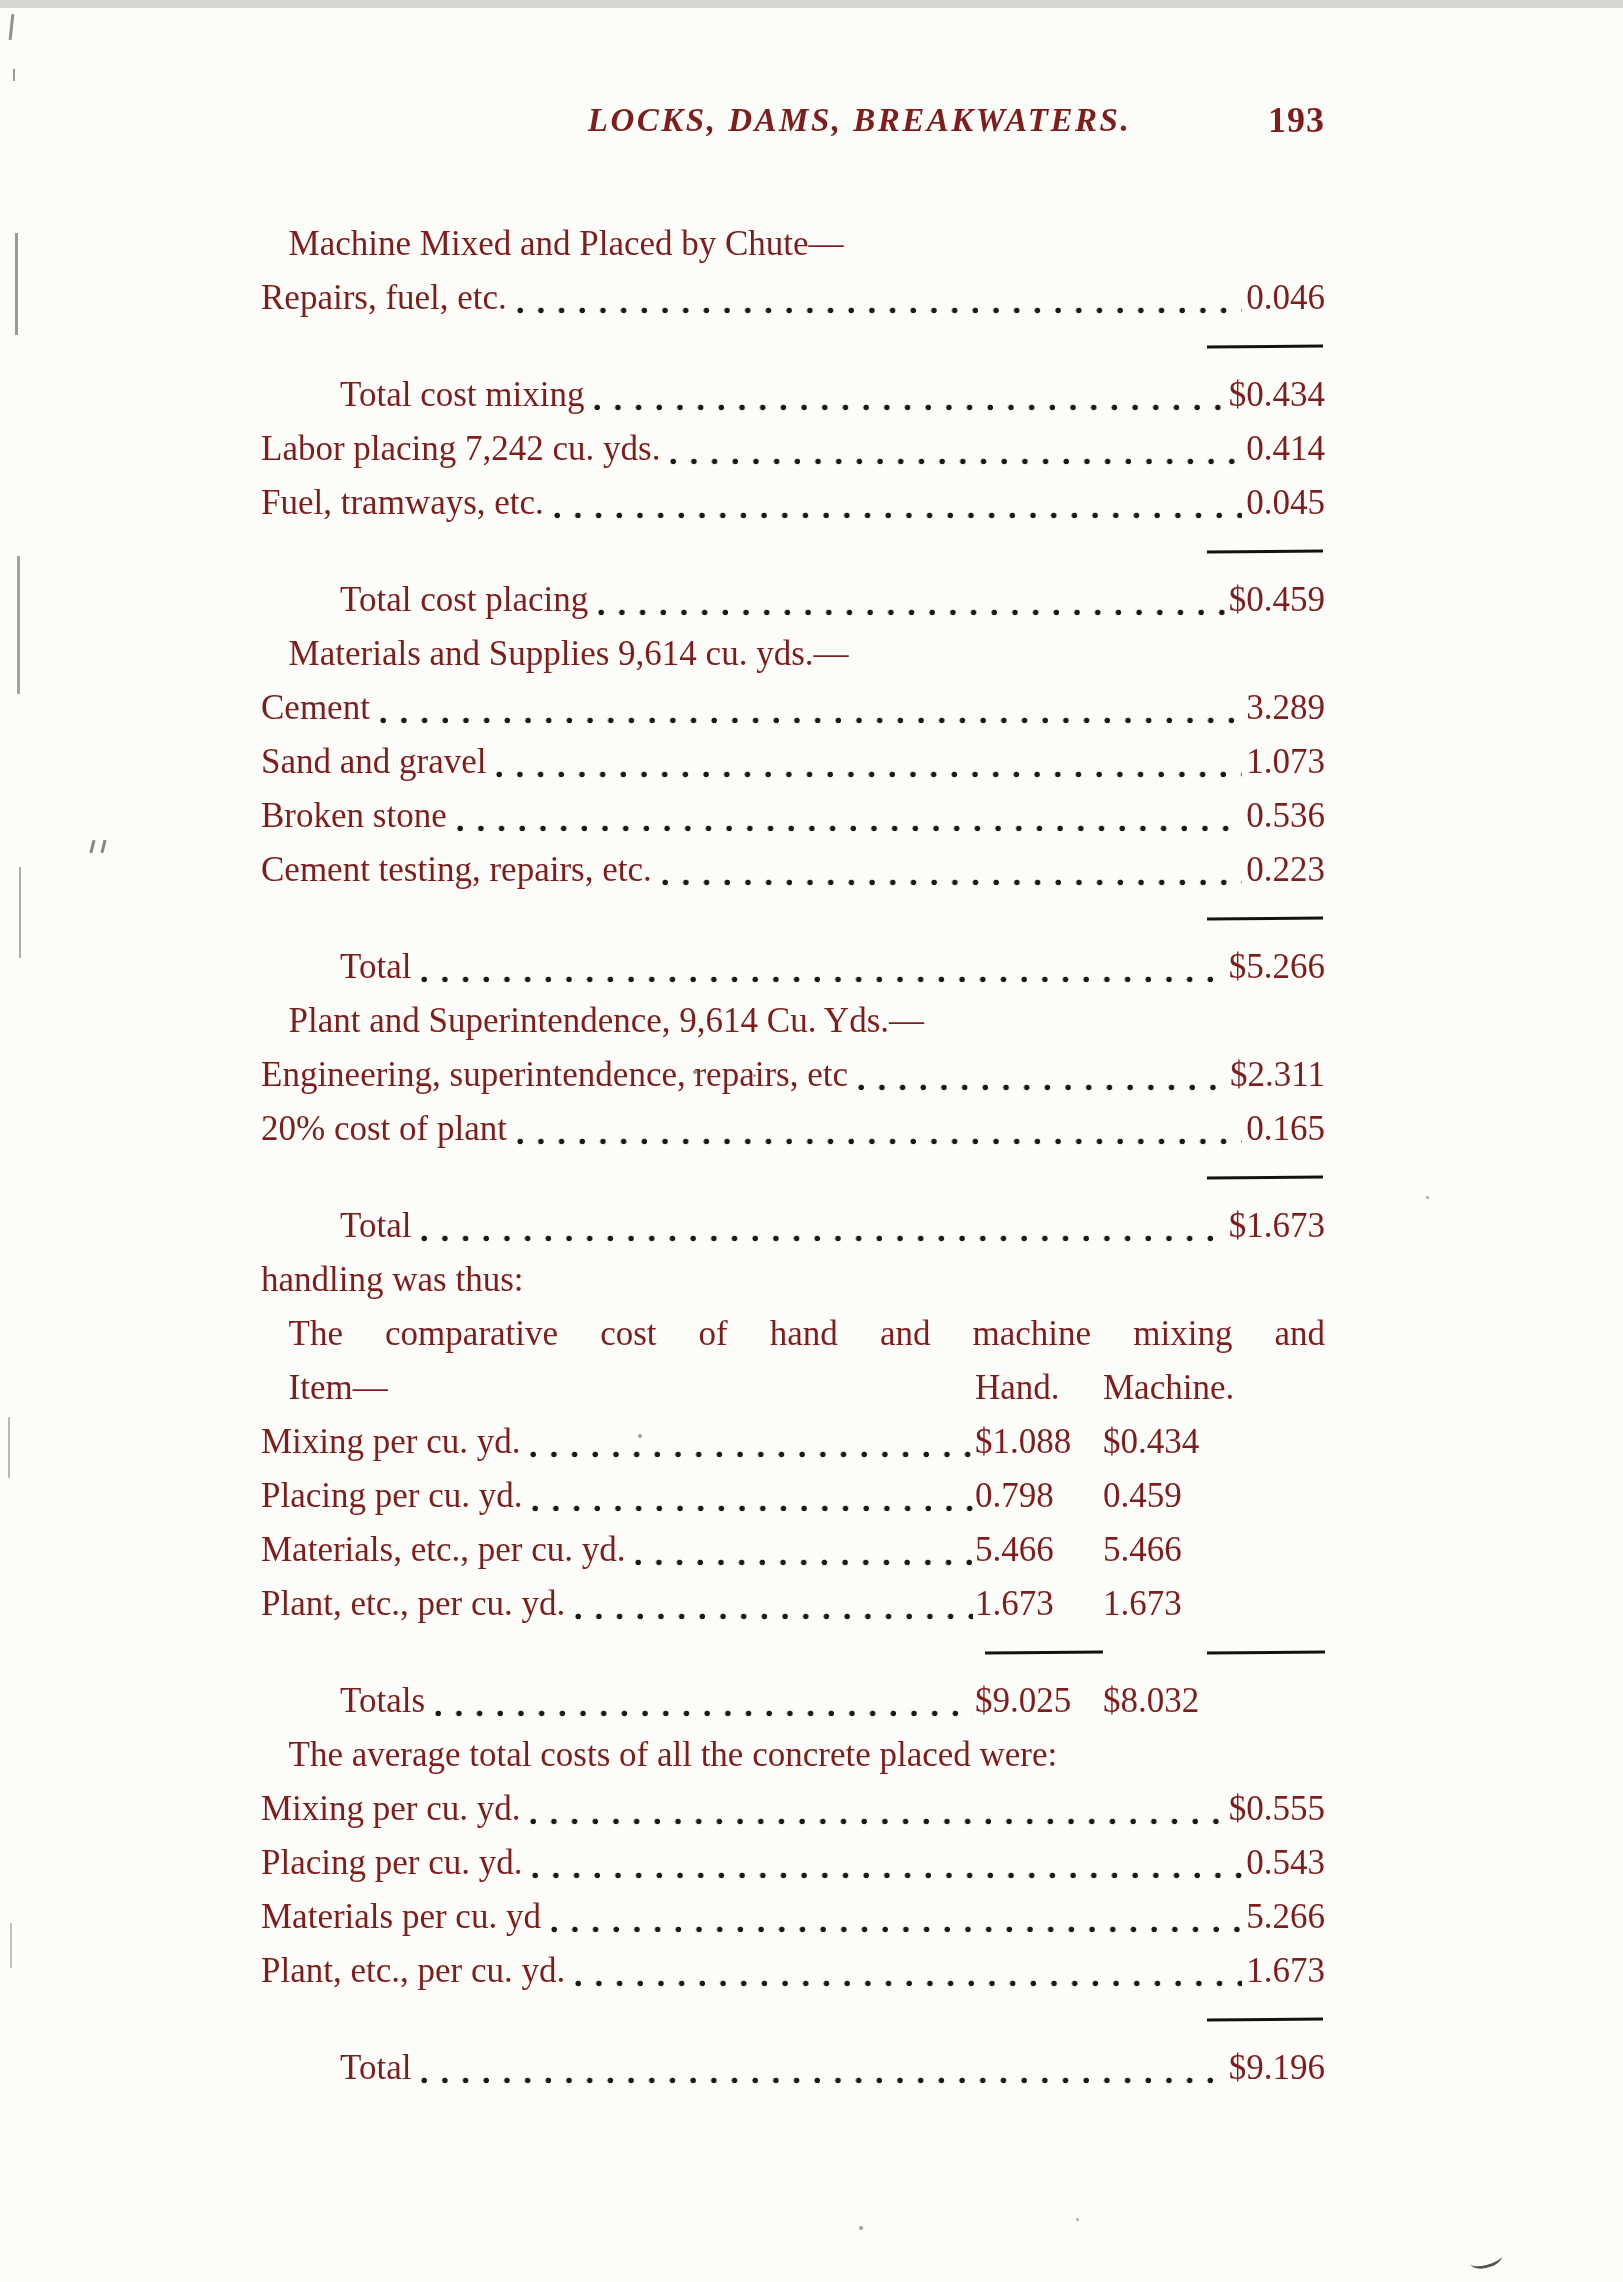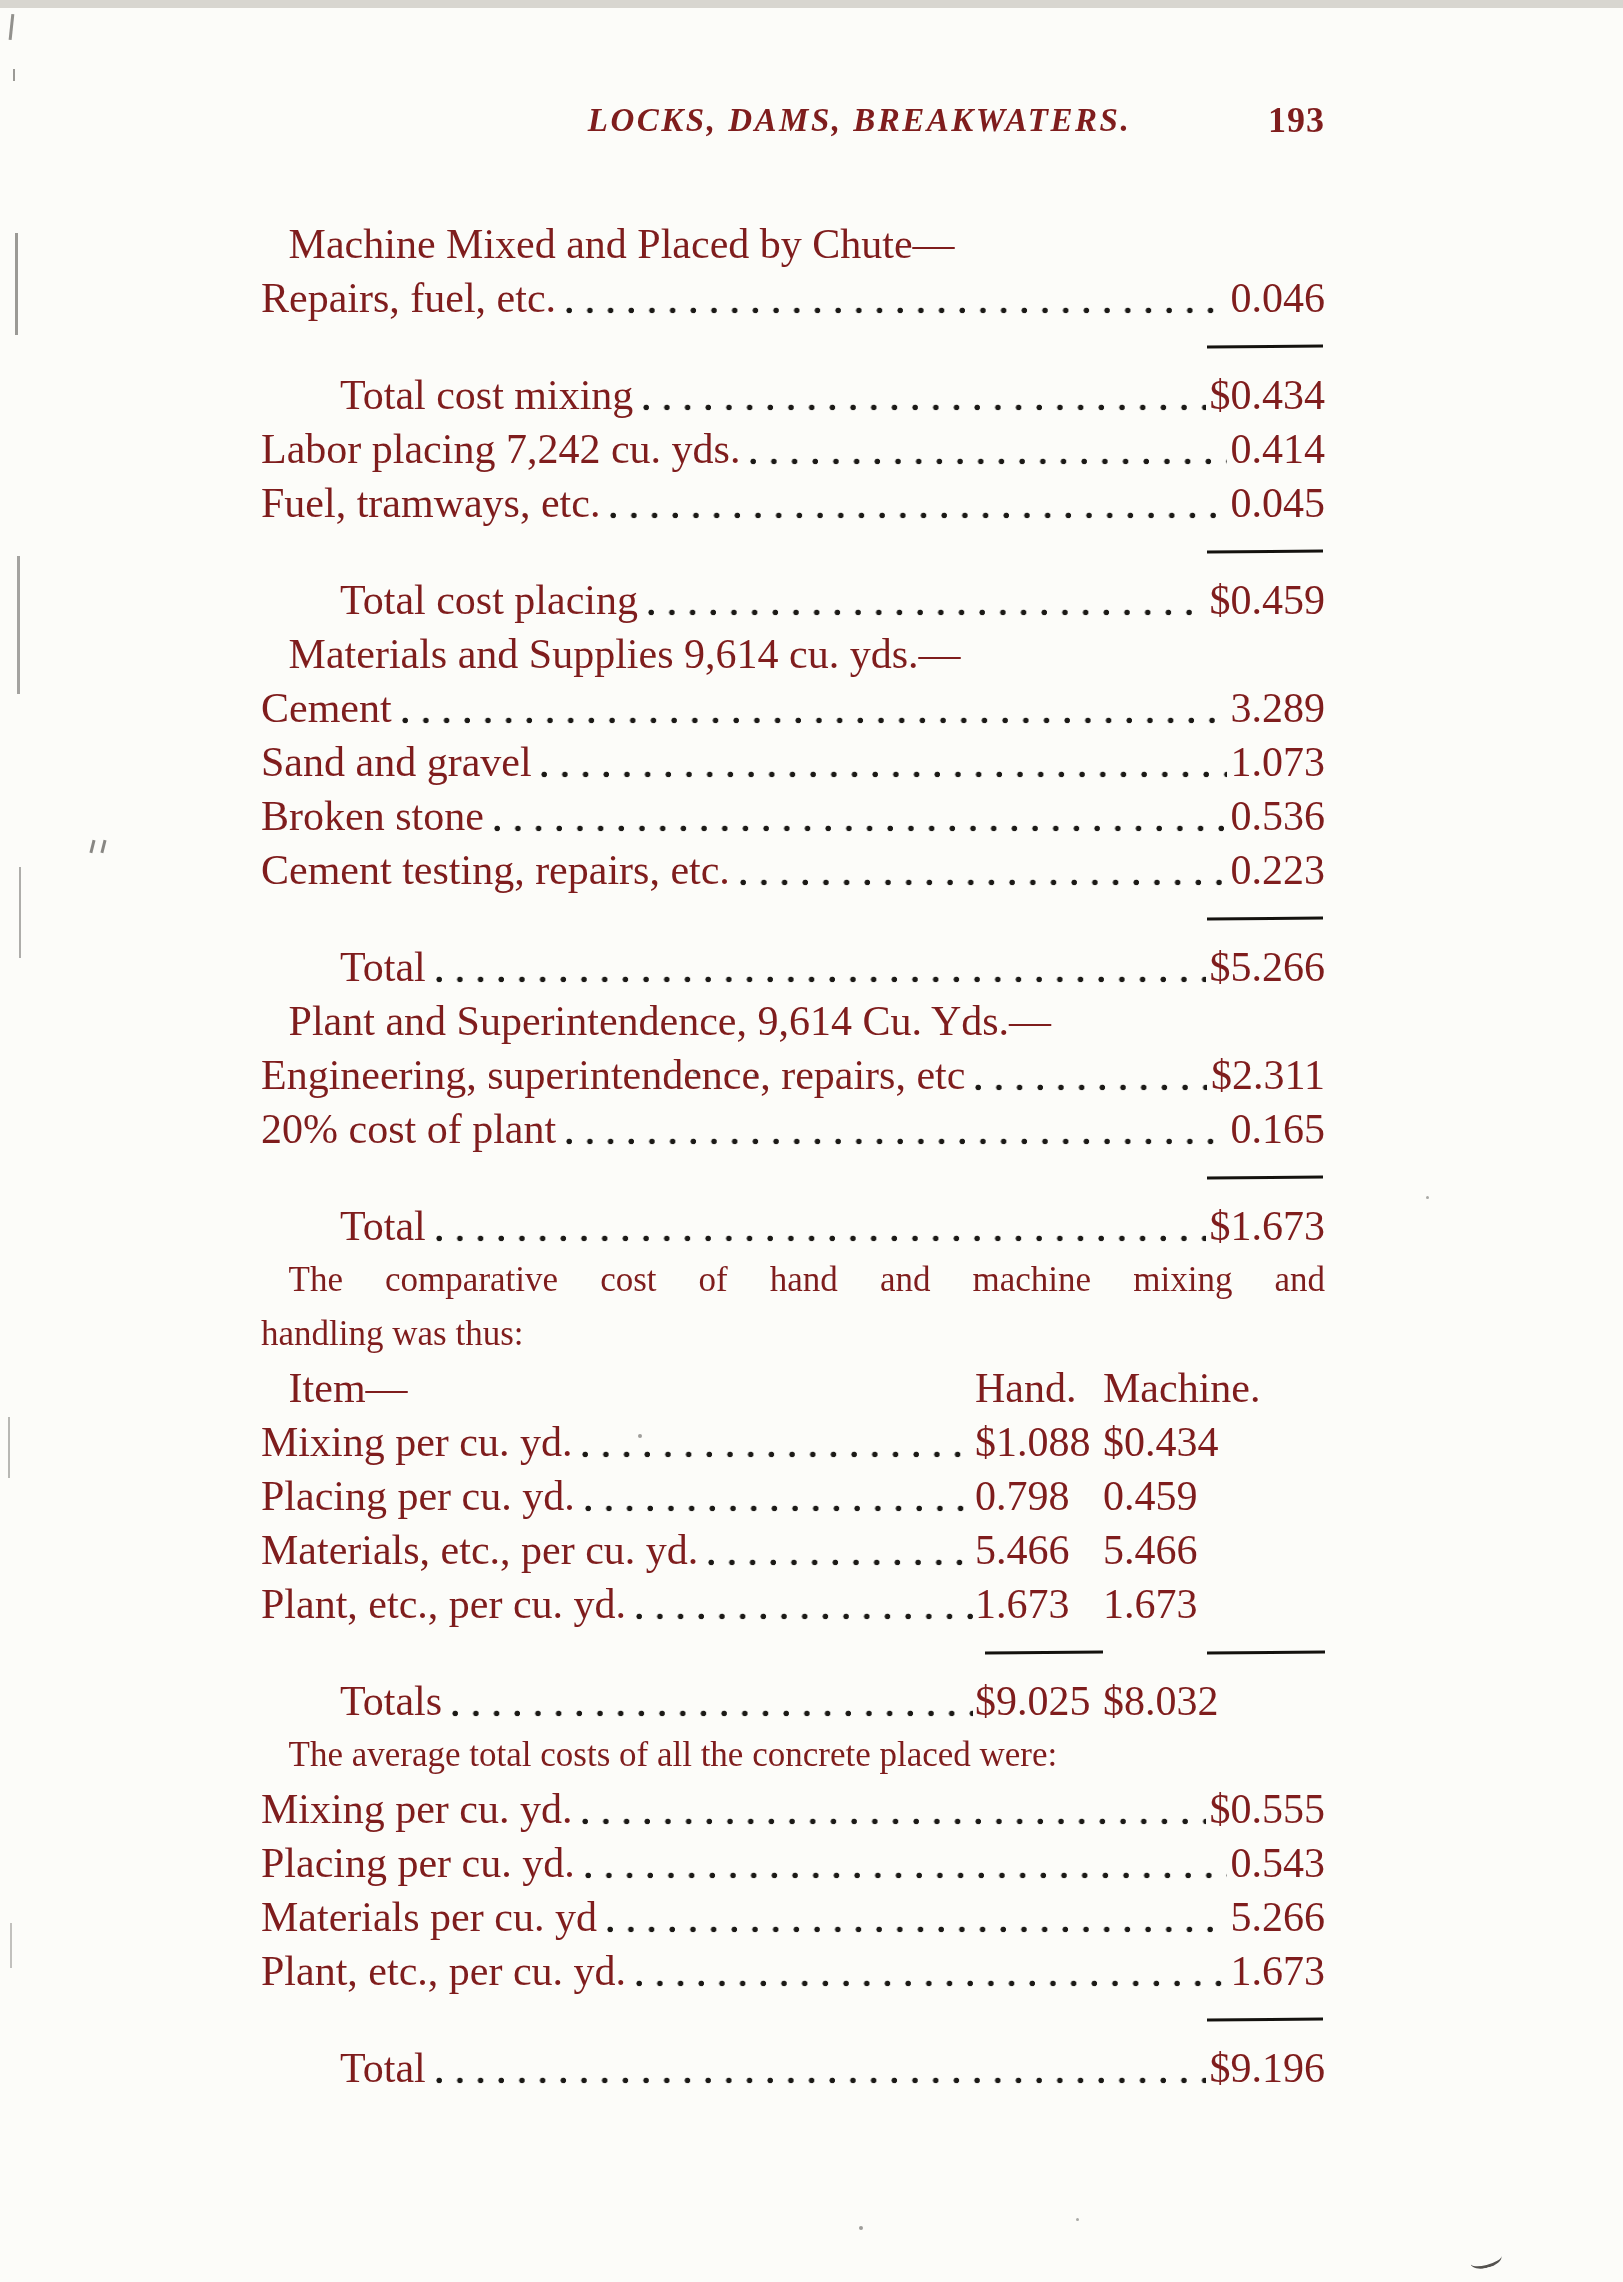--- a/index.html
+++ b/index.html
@@ -29,21 +29,21 @@
   }
   .page-number {
     position:absolute; right:0; top:0;
     font-size:36px; font-weight:700; line-height:51px;
     letter-spacing:1px;
   }
   .content { margin:71px 298px 0 261px; width:1064px; }
   .line {
     display:flex; align-items:baseline;
     height:54px; line-height:54px;
-    font-size:42px; white-space:nowrap;
+    font-size:35px; white-space:nowrap;
   }
   .heading { padding-left:27.6px; }
   .total-row .lbl { padding-left:79px; }
   .lbl { flex:0 0 auto; }
   .val { flex:0 0 auto; margin-left:2px; }
   .leader {
     flex:1 1 auto;
     height:6.9px;
     align-self:flex-end;
     margin:0 2px 10.8px 9.9px;
@@ -196,22 +196,22 @@
     <div class="rule-row">
         <span class="rule"></span>
       </div>
 
     <div class="line total-row">
       <span class="lbl">Total</span>
       <span class="leader"></span>
       <span class="val">$1.673</span>
     </div>
 
+    <div class="para">handling was thus:</div>
     <div class="para para-indent justify-full">The comparative cost of hand and machine mixing and</div>
-    <div class="para">handling was thus:</div>
 
     <div class="line">
       <span class="lbl item-lbl">Item—</span>
       <span class="spacer"></span>
       <span class="cell hand">Hand.</span>
       <span class="cell machine">Machine.</span>
     </div>
 
     <div class="line">
       <span class="lbl">Mixing per cu. yd.</span>

